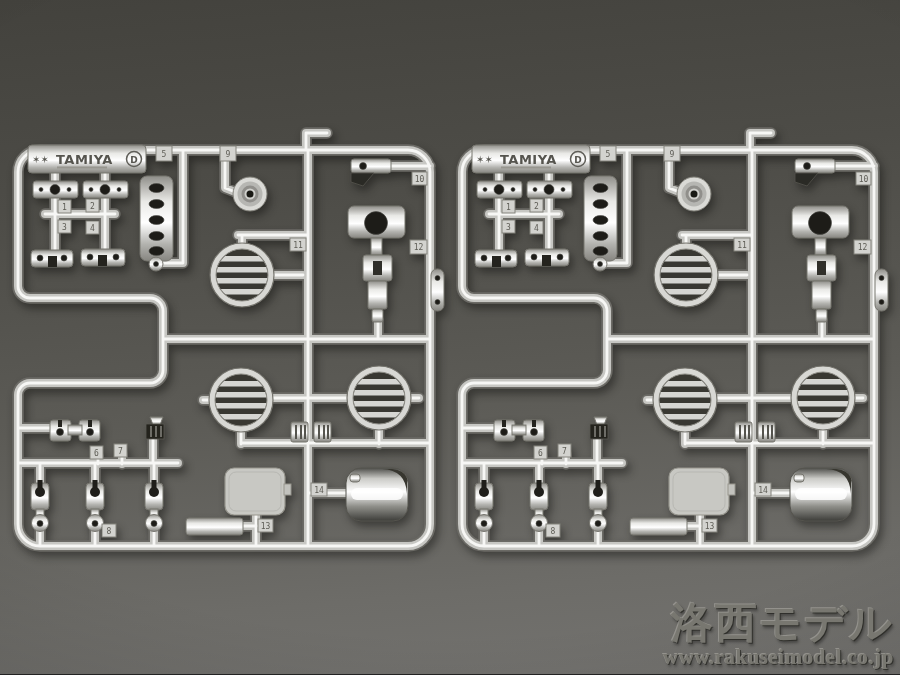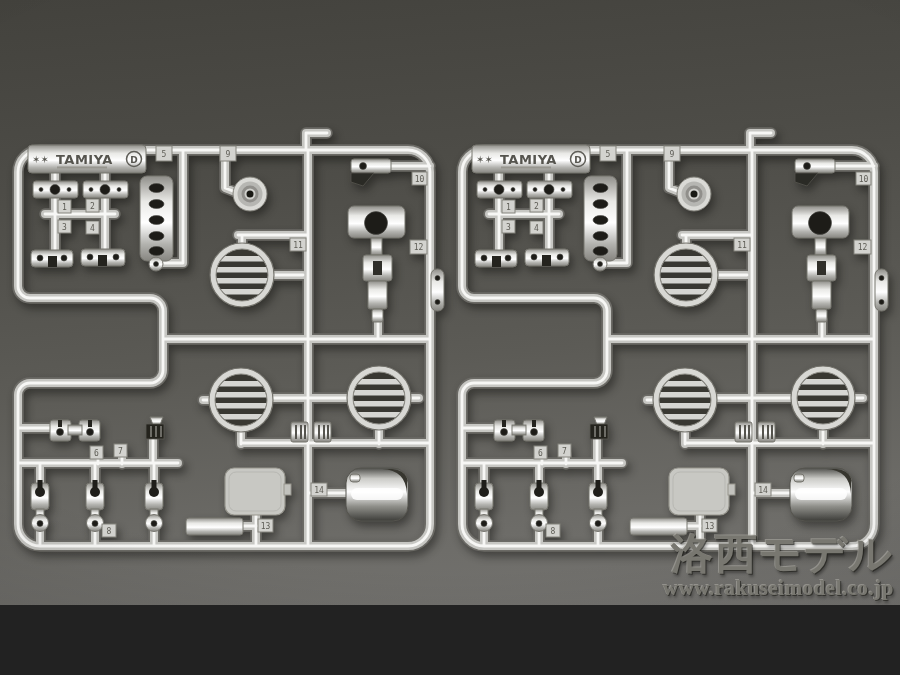--- a/index.html
+++ b/index.html
@@ -1,17 +1,17 @@
 <!DOCTYPE html>
 <html><head>
 <meta charset="utf-8">
 <style>
   html,body{margin:0;padding:0;background:#222;}
   .stage{
-    position:relative;width:900px;height:605px;overflow:hidden;
+    position:relative;width:900px;height:674px;overflow:hidden;
     background:linear-gradient(175deg,#43423d 0%,#4d4c47 28%,#5c5b56 58%,#6d6c68 84%,#747370 100%);
     font-family:"DejaVu Sans","Liberation Sans",sans-serif;
   }
   .vignette{position:absolute;inset:0;pointer-events:none;
     background:radial-gradient(ellipse 125% 95% at 50% 42%, rgba(0,0,0,0) 55%, rgba(0,0,0,0.22) 100%);}
   .sprue{position:absolute;top:126px;filter:drop-shadow(3px 5px 4px rgba(10,10,8,.45));}
   .sprue.left{left:10px;}
   .sprue.right{left:454px;}
   
   .tb{stroke:#6b6a65;stroke-width:11.5;fill:none;stroke-linecap:round;stroke-linejoin:round;}

